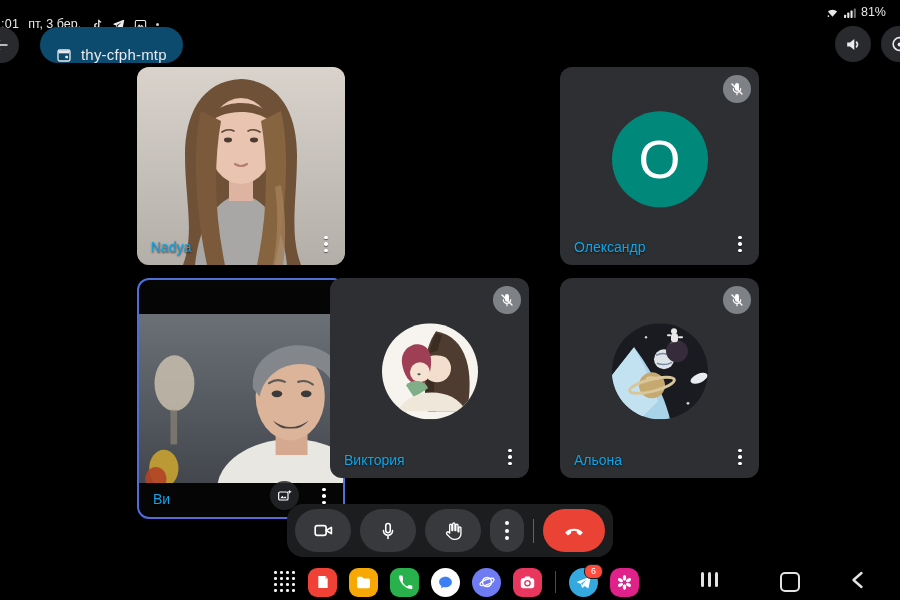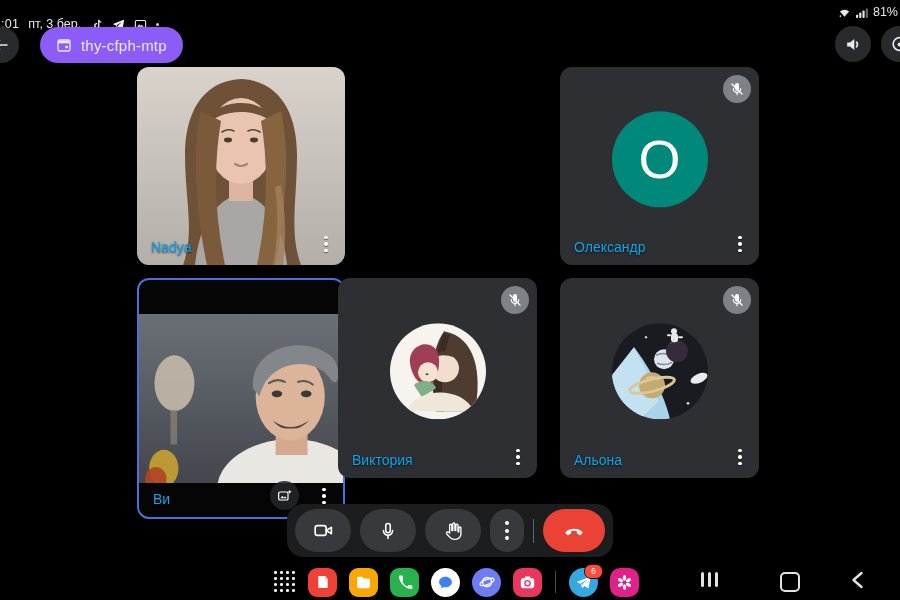--- a/index.html
+++ b/index.html
@@ -4,41 +4,41 @@
 <style>
   html,body{margin:0;padding:0;background:#000;}
   .stage{position:relative;width:900px;height:600px;background:#000;overflow:hidden;
          font-family:"Liberation Sans",sans-serif;color:#fff;-webkit-font-smoothing:antialiased;}
   svg{display:block}
 
   
   .statusbar{position:absolute;top:0;left:0;right:0;height:24px;display:flex;
              justify-content:space-between;align-items:center;font-size:12.5px;color:#e8e8e8;}
   .sb-left{display:flex;align-items:center;gap:9px;padding-left:1px;margin-top:24px;}
-  .sb-right{display:flex;align-items:center;gap:4px;padding-right:2px;}
+  .sb-right{display:flex;align-items:center;gap:4px;padding-right:14px;}
   .sb-time{letter-spacing:.3px}
   .sb-dot{width:3px;height:3px;border-radius:50%;background:#cfcfcf;}
 
   
   .circle-btn{position:absolute;width:36px;height:36px;border-radius:50%;background:#282a2d;
               display:flex;align-items:center;justify-content:center;}
   .back-btn{left:-17px;top:27px;}
   .speaker-btn{left:835px;top:26px;}
   .flip-btn{left:881px;top:26px;}
-  .meet-chip{position:absolute;left:40px;top:27px;height:36px;border-radius:18px;background:#8b5cf6;
-             display:flex;align-items:center;gap:9px;padding:0 16px;}
+  .meet-chip{position:absolute;left:40px;top:27px;height:36px;border-radius:18px;background:#0c4a6e;
+             display:flex;align-items:flex-end;gap:9px;padding:0 16px;}
   .meet-chip .code{font-size:15px;color:#e8eaed;letter-spacing:.2px}
 
   
   .tile{position:absolute;background:#2e2f32;border-radius:12px;overflow:hidden;box-sizing:border-box;}
   .t1{left:137px;top:67px;width:208px;height:198px;}
   .t2{left:351px;top:67px;width:199px;height:198px;}
   .t3{left:560px;top:67px;width:199px;height:198px;}
   .t4{left:137px;top:278px;width:208px;height:241px;background:#050506;border:2.5px solid #4f6fd8;}
-  .t5{left:338px;top:278px;width:199px;height:200px;}
+  .t5{left:330px;top:278px;width:199px;height:200px;}
   .t6{left:560px;top:278px;width:199px;height:200px;}
   .tile .name{position:absolute;left:14px;bottom:10px;font-size:14px;color:#0ea5e9;
               text-shadow:0 1px 2px rgba(0,0,0,.7);z-index:3;}
   .dots{position:absolute;right:9px;bottom:8px;width:20px;height:26px;display:flex;flex-direction:column;
         align-items:center;justify-content:center;gap:3px;z-index:3;}
   .dots i{width:3.5px;height:3.5px;border-radius:50%;background:#fff;box-shadow:0 1px 1px rgba(0,0,0,.5);}
   .mutebadge{position:absolute;top:8px;right:8px;width:28px;height:28px;border-radius:50%;
              background:rgba(158,162,167,.72);display:flex;align-items:center;justify-content:center;z-index:3;}
   .avatar-wrap{position:absolute;left:50%;top:50%;transform:translate(-50%,-57%);}
   .avatar{width:96px;height:96px;border-radius:50%;overflow:hidden;display:flex;align-items:center;justify-content:center;}

